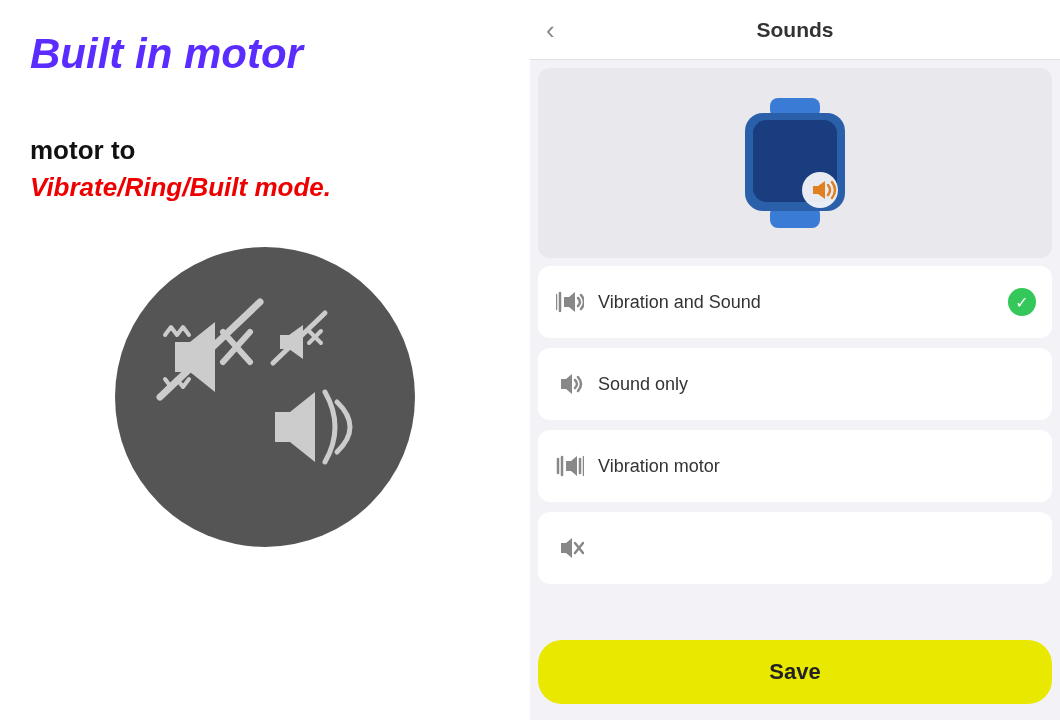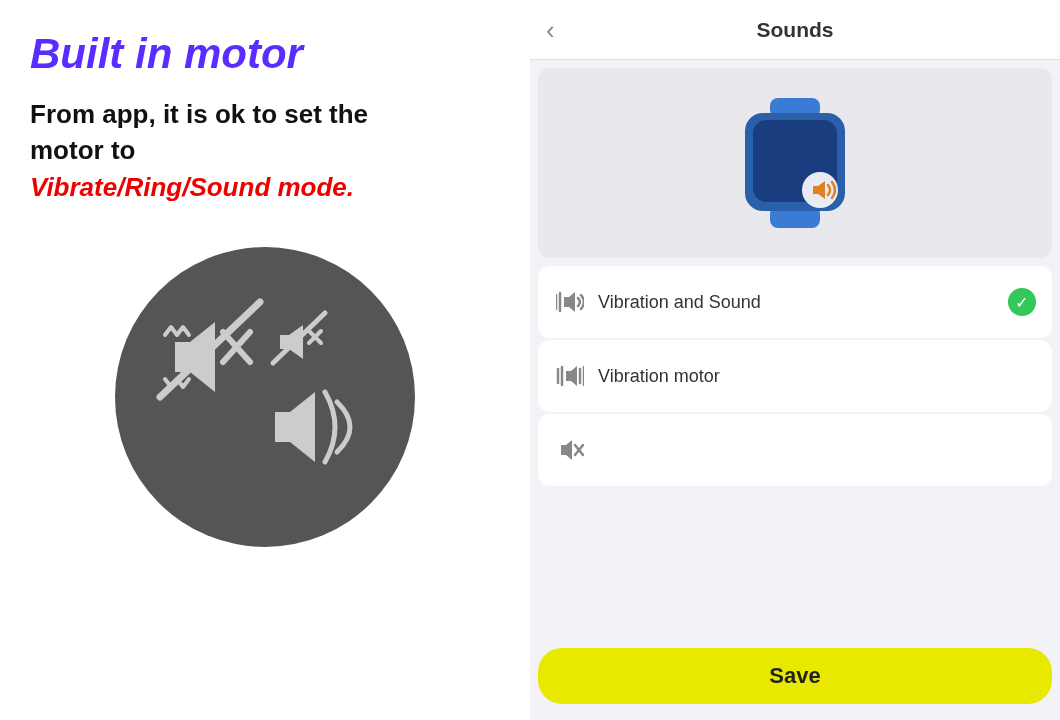--- a/index.html
+++ b/index.html
@@ -107,21 +107,21 @@
       align-items: center;
       justify-content: center;
       margin: 8px 8px 8px 8px;
       border-radius: 12px;
     }
 
     
     .options-list {
       display: flex;
       flex-direction: column;
-      gap: 2px;
+      gap: 10px;
       padding: 0 8px;
       flex: 1;
     }
 
     .option-item {
       background: #fff;
       border-radius: 12px;
       padding: 0 16px;
       height: 72px;
       display: flex;
@@ -156,39 +156,39 @@
       align-items: center;
       justify-content: center;
       color: #fff;
       font-size: 16px;
     }
 
     
     .save-btn {
       background: #e8e800;
       border: none;
-      height: 56px;
+      height: 64px;
       margin: 8px 8px 16px 8px;
       border-radius: 24px;
       font-size: 22px;
       font-weight: 700;
       color: #222;
       cursor: pointer;
       width: calc(100% - 16px);
     }
   </style>
 </head>
 <body>
 
 <div class="left-panel">
   <div class="title">Built in motor</div>
   <div class="description">
-    <span>From app, it is ok to set the</span><br>
+    <br>
     <span>motor to</span><br>
-    <span class="highlight-red">Vibrate/Ring/Sound mode.</span>
+    <span class="highlight-red">Vibrate/Ring/Built mode.</span>
   </div>
 
   <div class="circle-icon">
     <svg viewBox="0 0 220 220">
 
       <g transform="translate(10, 20)">
 
         <polygon points="10,35 10,65 25,65 50,85 50,15 25,35" fill="#ccc"></polygon>
 
         <line x1="58" y1="25" x2="85" y2="55" stroke="#ccc" stroke-width="6" stroke-linecap="round"></line>
@@ -256,20 +256,30 @@
           <line x1="4" y1="2" x2="4" y2="20" stroke="#888" stroke-width="2.5" stroke-linecap="round"></line>
           <polygon points="8,6 8,16 13,16 19,21 19,1 13,6" fill="#888"></polygon>
           <path d="M 22 7 Q 26 11 22 15" stroke="#888" stroke-width="2.5" fill="none" stroke-linecap="round"></path>
           <path d="M 25 4 Q 31 11 25 18" stroke="#888" stroke-width="2.5" fill="none" stroke-linecap="round"></path>
         </svg>
       </div>
       <span class="option-label">Vibration and Sound</span>
       <div class="check-icon">✓</div>
     </div>
 
+    <div class="option-item">
+      <div class="option-icon">
+        <svg width="28" height="22" viewBox="0 0 28 22">
+          <polygon points="5,6 5,16 10,16 16,21 16,1 10,6" fill="#888"></polygon>
+          <path d="M 19 7 Q 23 11 19 15" stroke="#888" stroke-width="2.5" fill="none" stroke-linecap="round"></path>
+          <path d="M 22 4 Q 28 11 22 18" stroke="#888" stroke-width="2.5" fill="none" stroke-linecap="round"></path>
+        </svg>
+      </div>
+      <span class="option-label">Sound only</span>
+    </div>
 
     <div class="option-item">
       <div class="option-icon">
         <svg width="28" height="22" viewBox="0 0 28 22">
           <line x1="2" y1="4" x2="2" y2="18" stroke="#888" stroke-width="2.5" stroke-linecap="round"></line>
           <line x1="6" y1="2" x2="6" y2="20" stroke="#888" stroke-width="2.5" stroke-linecap="round"></line>
           <polygon points="10,6 10,16 15,16 21,21 21,1 15,6" fill="#888"></polygon>
           <line x1="24" y1="4" x2="24" y2="18" stroke="#888" stroke-width="2.5" stroke-linecap="round"></line>
           <line x1="28" y1="2" x2="28" y2="20" stroke="#888" stroke-width="2.5" stroke-linecap="round"></line>
         </svg>

